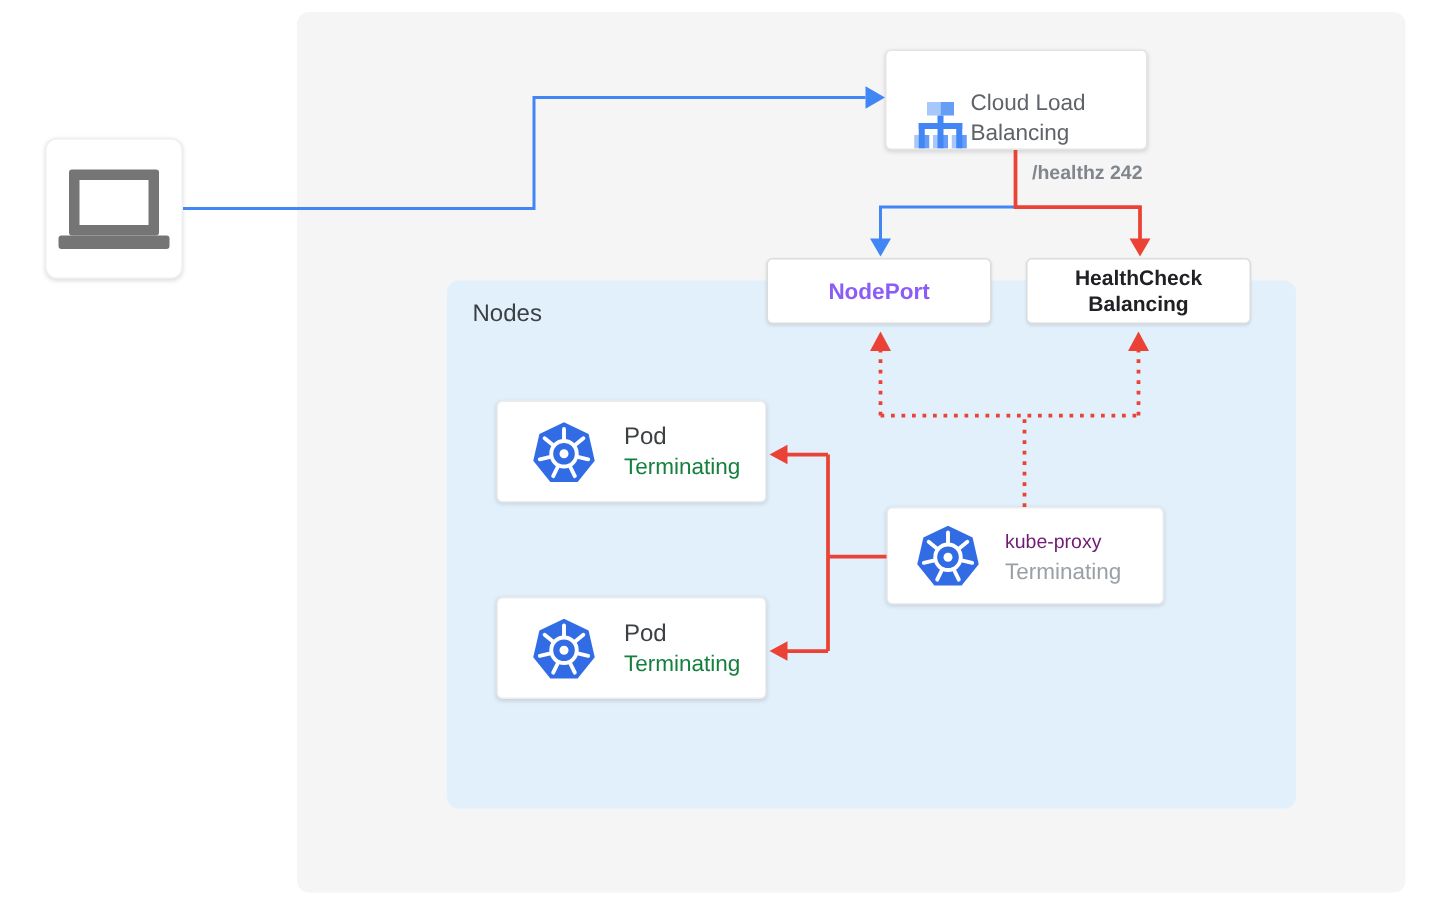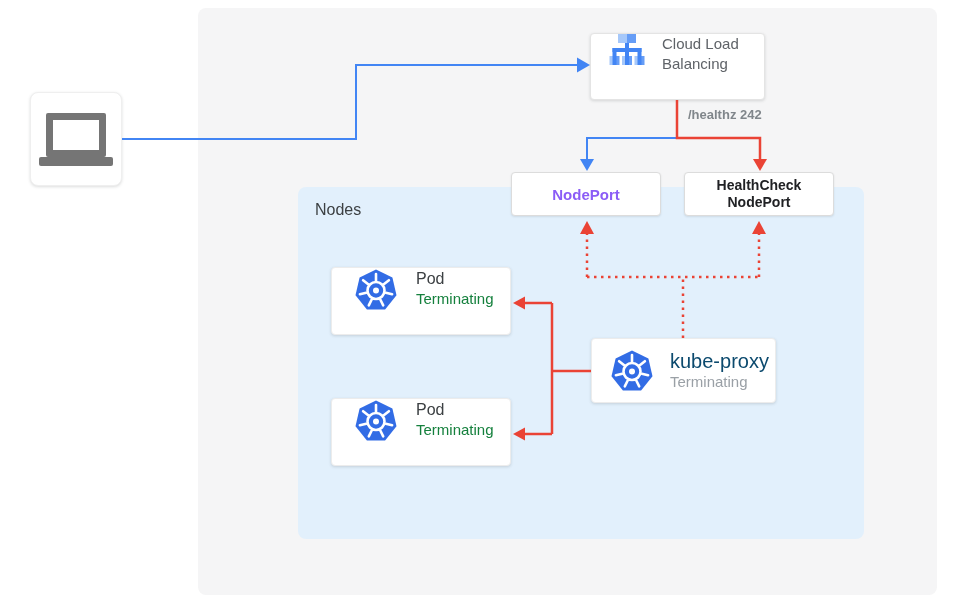--- a/index.html
+++ b/index.html
@@ -18,41 +18,41 @@
     box-shadow:0 1px 3px rgba(60,64,67,.18);box-sizing:border-box;}
 
   
   .laptop-card{left:30px;top:92px;width:92px;height:94px;border-radius:8px;
     border:1px solid #efefef;display:flex;align-items:center;justify-content:center;}
   .laptop-icon{width:74px;display:flex;flex-direction:column;align-items:center;}
   .laptop-screen{width:46px;height:30px;border:7px solid var(--icon-gray,#757575);border-radius:2px;}
   .laptop-base{width:74px;height:9px;background:var(--icon-gray,#757575);border-radius:2px;margin-top:0px;}
 
   
-  .clb-card{left:590px;top:33px;width:175px;height:67px;display:flex;align-items:flex-start;
-    padding-left:16px;gap:15px;}
+  .clb-card{left:590px;top:33px;width:175px;height:67px;display:flex;align-items:flex-end;
+    padding-left:16px;}
   .clb-label{width:88px;font-size:15px;line-height:20px;color:#5f6368;}
 
   
   .port-card{height:44px;width:150px;display:flex;align-items:center;justify-content:center;
     text-align:center;border:1px solid #dcdcdc;box-shadow:0 1px 2px rgba(60,64,67,.12);}
   .nodeport-card{left:511px;top:172px;}
   .nodeport-card .port-label{font-size:15px;font-weight:700;color:#8b5cf6;}
   .hc-card{left:684px;top:172px;}
   .hc-card .port-label{font-size:14px;line-height:17px;font-weight:700;color:#202124;width:104px;}
 
   
-  .pod-card{width:180px;height:68px;display:flex;padding-left:22px;gap:18px;
+  .pod-card{width:180px;height:68px;display:flex;align-items:center;padding-left:22px;gap:18px;
     border:1px solid #ececec;}
   .pod1{left:331px;top:267px;} .pod2{left:331px;top:398px;}
   .pod-title{font-size:16px;color:#3c4043;line-height:21px;}
   .pod-status{font-size:15px;color:#15803d;line-height:20px;}
   .kp-card{left:591px;top:338px;width:185px;height:65px;display:flex;align-items:center;
     padding-left:18px;gap:16px;border:1px solid #ececec;}
-  .kp-title{font-size:20px;color:#0c4a6e;line-height:22px;}
+  .kp-title{font-size:13px;color:#701a75;line-height:22px;}
   .kp-subtitle{font-size:15px;color:#9aa0a6;line-height:20px;}
 
   
   .healthz{position:absolute;left:688px;top:107px;font-size:13px;font-weight:700;color:#80868b;}
 
   
   .overlay{position:absolute;left:0;top:0;width:953px;height:612px;pointer-events:none;}
   .line-blue{stroke:var(--blue,#4285f4);stroke-width:2;fill:none;}
   .line-red{stroke:var(--red,#ea4335);stroke-width:2.5;fill:none;}
   .line-red-dotted{stroke:var(--red,#ea4335);stroke-width:2.5;fill:none;stroke-dasharray:2.5 4.5;}
@@ -95,21 +95,21 @@
     <div class="clb-label">Cloud Load Balancing</div>
   </div>
 
   <div class="healthz">/healthz 242</div>
 
   <div class="card port-card nodeport-card">
     <div class="port-label">NodePort</div>
   </div>
 
   <div class="card port-card hc-card">
-    <div class="port-label">HealthCheck NodePort</div>
+    <div class="port-label">HealthCheck Balancing</div>
   </div>
 
   <div class="card pod-card pod1">
     <svg width="44" height="43" viewBox="0 0 44 43">
       <polygon points="22,1.5 38.4,9.4 42.5,27.2 31.1,41.4 12.9,41.4 1.5,27.2 5.6,9.4" fill="var(--k8s-blue,#326ce5)"></polygon>
       <circle cx="22" cy="22.5" r="8.5" fill="none" stroke="#fff" stroke-width="2.6"></circle>
       <circle cx="22" cy="22.5" r="3" fill="#fff"></circle>
       <g stroke="#fff" stroke-width="2.6" stroke-linecap="round">
         <line x1="22" y1="12.5" x2="22" y2="6"></line>
         <line x1="29.8" y1="16.3" x2="34.9" y2="12.2"></line>

